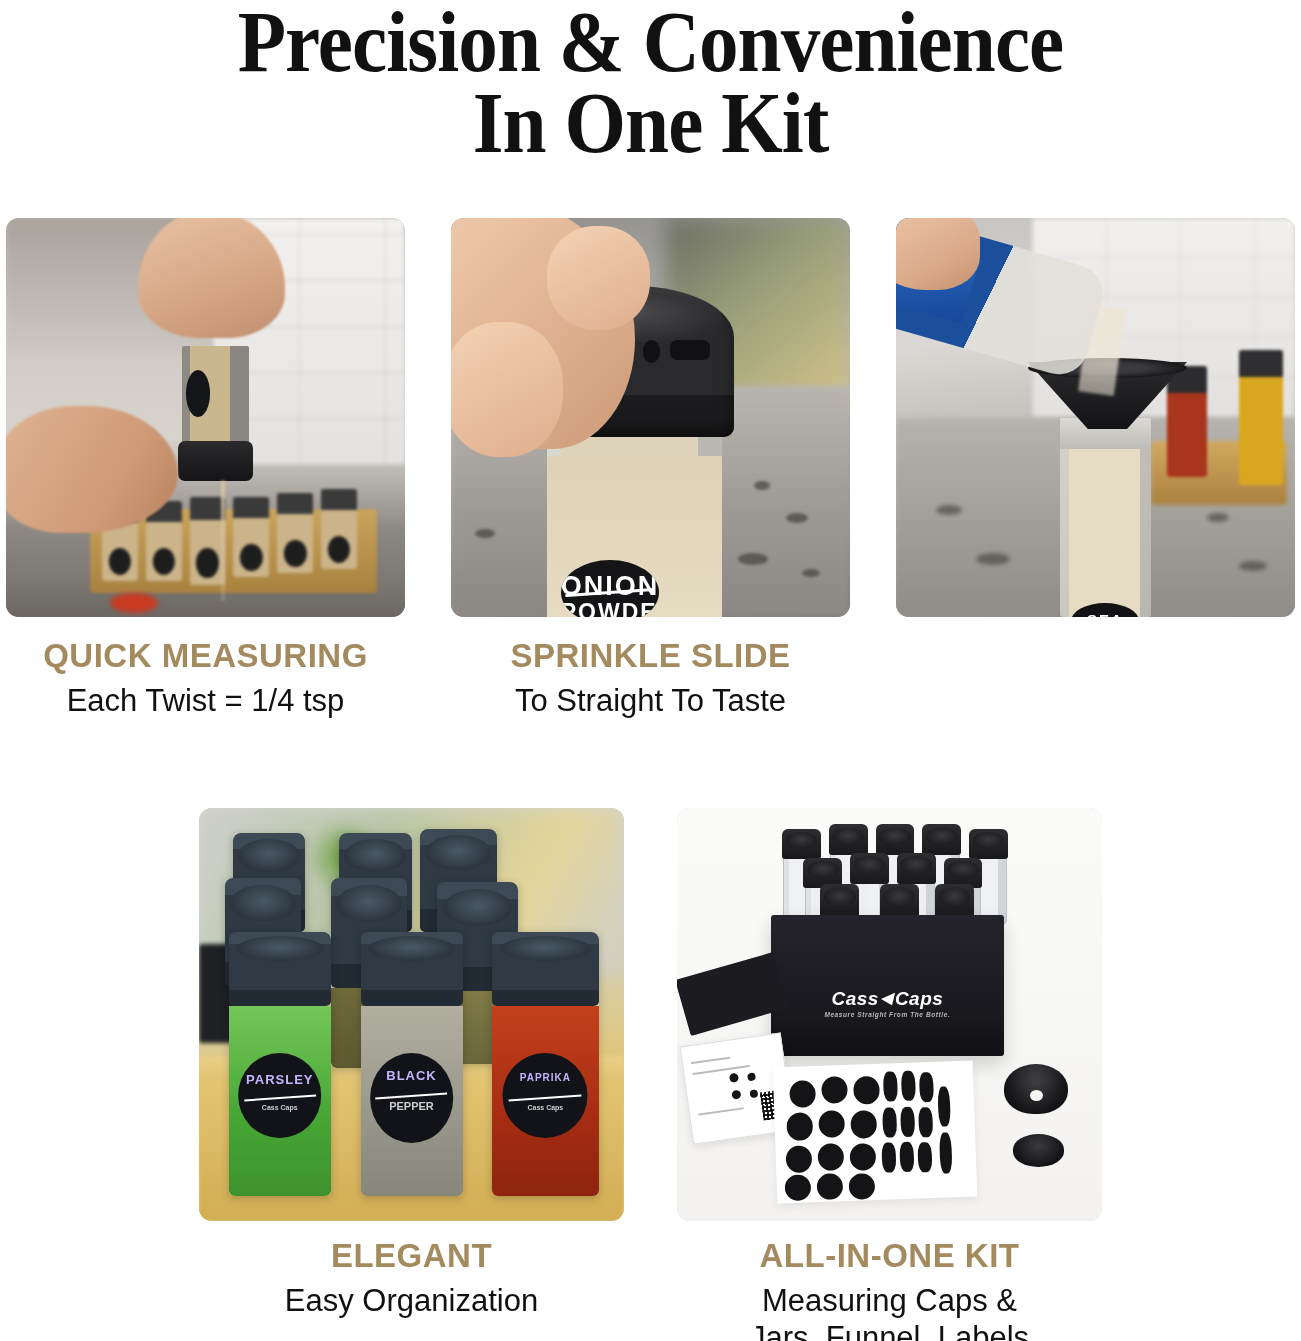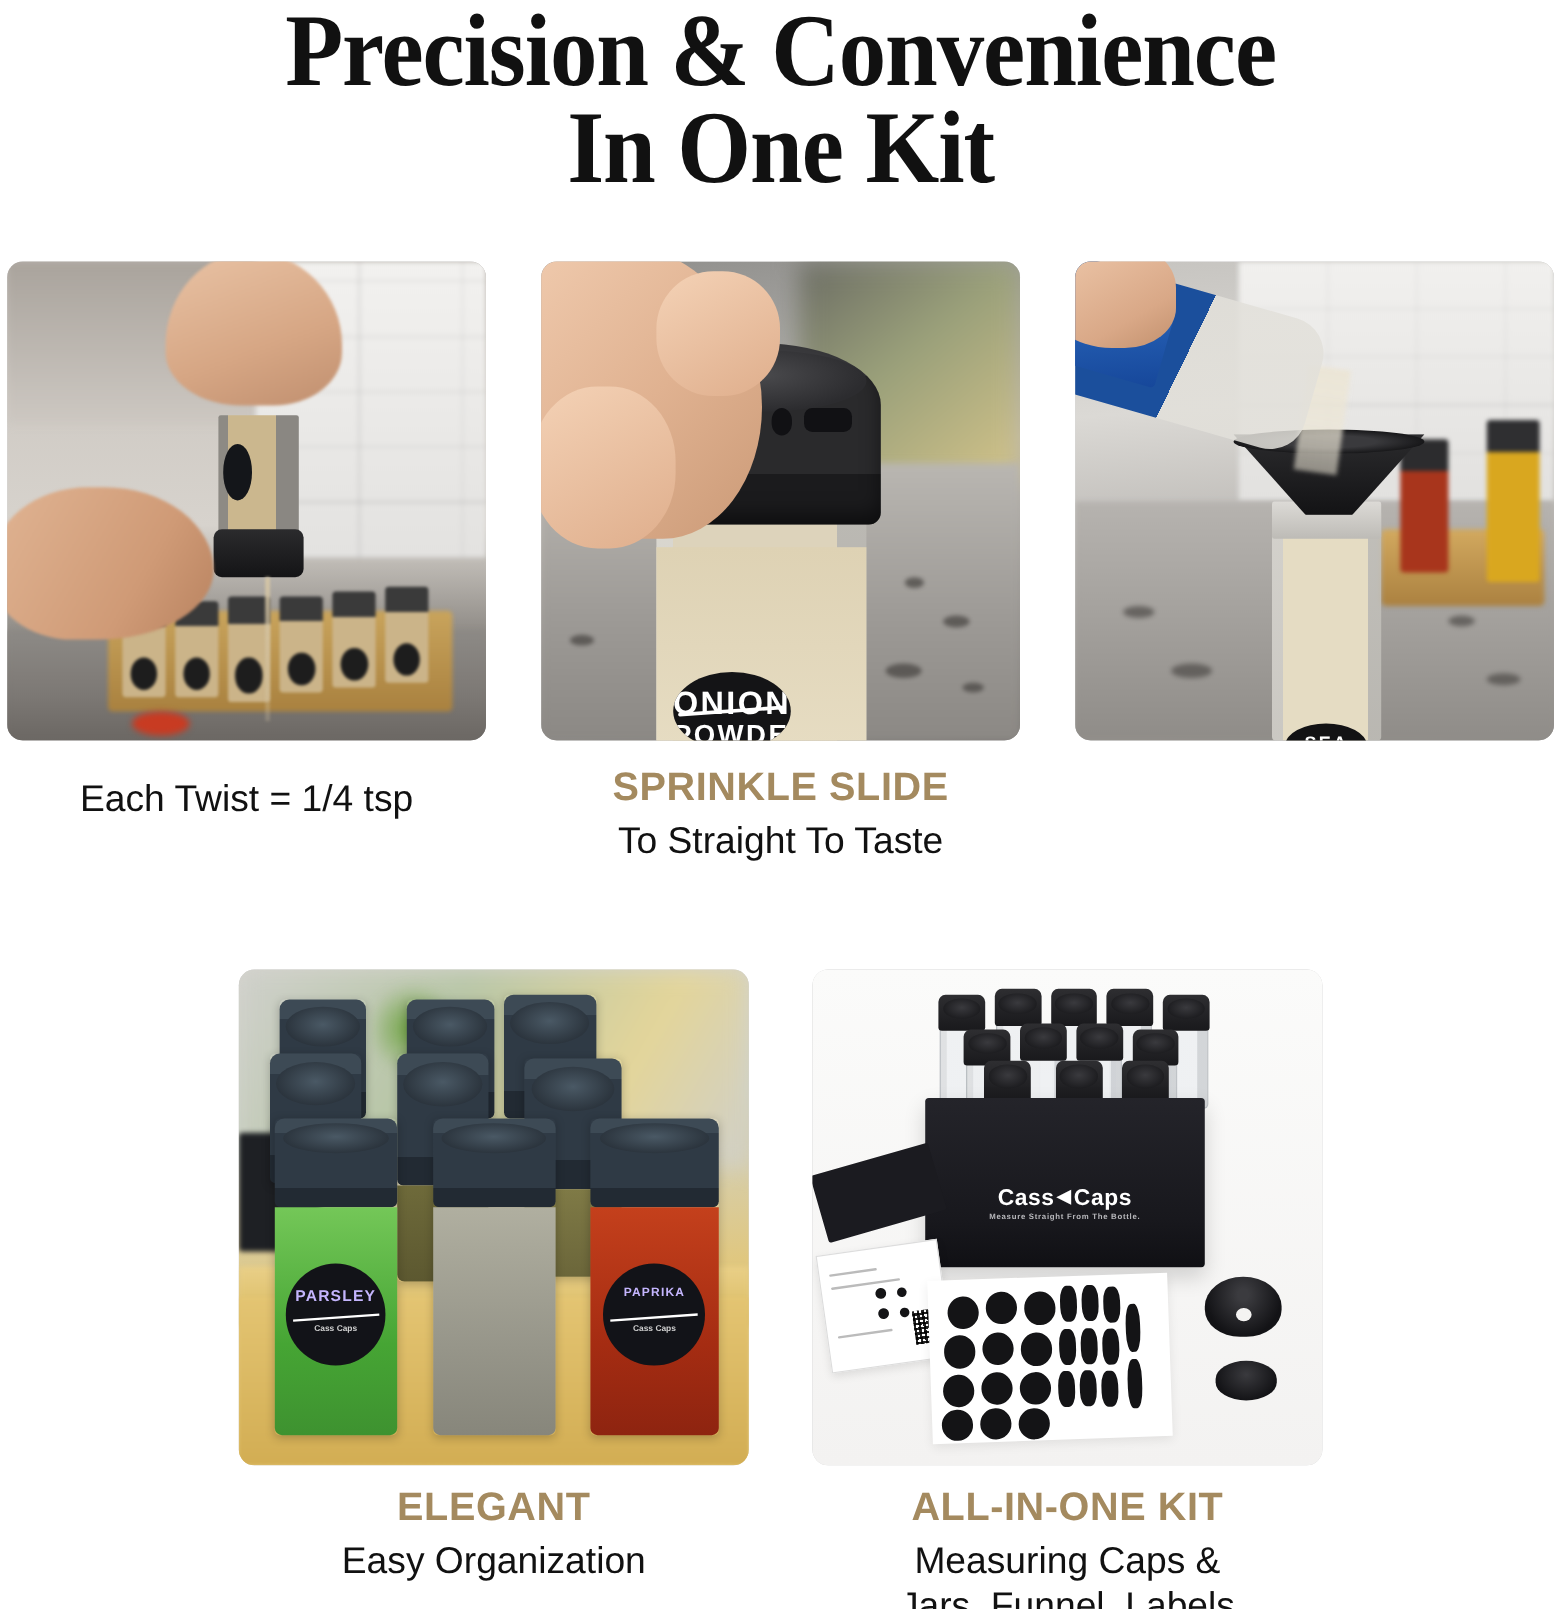--- a/index.html
+++ b/index.html
@@ -221,21 +221,21 @@
   .p4-lab-t1 { position:absolute; left:0; width:100%; text-align:center;
       color:#c4b5fd; font-weight:bold; letter-spacing:1px; }
   .p4-lab-line { position:absolute; left:7%; width:86%; height:2px; background:#fff; transform:rotate(-4deg); }
   .p4-lab-t2 { position:absolute; left:0; width:100%; text-align:center;
       color:#cfcfcf; font-weight:bold; }
 
   
   .p5-bg { position:absolute; inset:0; background: linear-gradient(180deg,#fbfbfa,#f3f2f1); }
   .p5-box { position:absolute; left:22%; top:26%; width:55%; height:34%;
       background: linear-gradient(180deg,#24242a 0%, #18181d 72%, #101014 100%);
-      border-radius: 3px; box-shadow: 0 8px 18px rgba(0,0,0,.16); }
+      border-radius: 3px; box-shadow: 0 8px 18px rgba(0,0,0,.16); font-style: italic; }
   .p5-box-flap { position:absolute; left:1%; top:38%; width:24%; height:14%;
       background:#1b1b20; transform: rotate(-16deg); border-radius:2px; }
   .p5-logo { position:absolute; left:0; top:52%; width:100%; text-align:center;
       color:#fff; font-weight:bold; font-size:19px; letter-spacing:.5px; }
   .p5-logo .tri { display:inline-block; color:#fff; font-size:15px; vertical-align:2px; margin:0 2px; }
   .p5-tag { position:absolute; left:0; top:68%; width:100%; text-align:center;
       color:#b9b9bd; font-weight:bold; font-size:6.5px; letter-spacing:.6px; }
   .p5-jar { position:absolute; width:8.6%; height:18%;
       background: linear-gradient(90deg, rgba(220,222,224,.9) 0 14%, rgba(238,240,242,.95) 14% 76%, rgba(206,209,212,.9) 76% 100%);
       border: 1px solid rgba(170,175,180,.6); border-radius: 2px 2px 4px 4px; }
@@ -307,20 +307,21 @@
               <div class="p1-bottlelabel"></div>
             </div>
           <div class="p1-cap"></div>
           <div class="p1-pour"></div>
           <div class="p1-red"></div>
           <div class="p1-hand-top"></div>
           <div class="p1-hand-left"></div>
         </div>
       </div>
       <div class="cap-wrap">
+        <div class="cap-title">QUICK MEASURING</div>
         <div class="cap-sub">Each Twist = 1/4 tsp</div>
       </div>
     </div>
 
     <div class="cell cell-1">
       <div class="photo">
         <div class="scene">
           <div class="p2-bg"></div>
           <div class="p2-bokeh"></div>
           <div class="p2-counter"></div>
@@ -443,20 +444,25 @@
               <div class="p4-lab-line" style="top:52%"></div>
               <div class="p4-lab-t2" style="top:60%;font-size:7px">Cass Caps</div>
             </div>
           </div>
 
           <div class="p4-jar" style="left:38%;top:30%;width:24%;height:64%">
             <div class="p4-cap" style="height:28%">
                 <div class="p4-cap-top"></div>
               </div>
             <div class="p4-body" style="top:28%;height:72%;background:linear-gradient(180deg,#b0afa0,#97968a 60%,#87867b)"></div>
+            <div class="p4-label" style="top:46%;width:82%;height:34%">
+              <div class="p4-lab-t1" style="top:16%;font-size:13px">BLACK</div>
+              <div class="p4-lab-line" style="top:46%"></div>
+              <div class="p4-lab-t2" style="top:52%;font-size:11px">PEPPER</div>
+            </div>
           </div>
 
           <div class="p4-jar" style="left:69%;top:30%;width:25%;height:64%">
             <div class="p4-cap" style="height:28%">
                 <div class="p4-cap-top"></div>
               </div>
             <div class="p4-body" style="top:28%;height:72%;background:linear-gradient(180deg,#c4401c,#a52c12 60%,#8e2410)"></div>
             <div class="p4-label" style="top:46%;width:80%;height:32%">
               <div class="p4-lab-t1" style="top:22%;font-size:10px">PAPRIKA</div>
               <div class="p4-lab-line" style="top:52%"></div>

